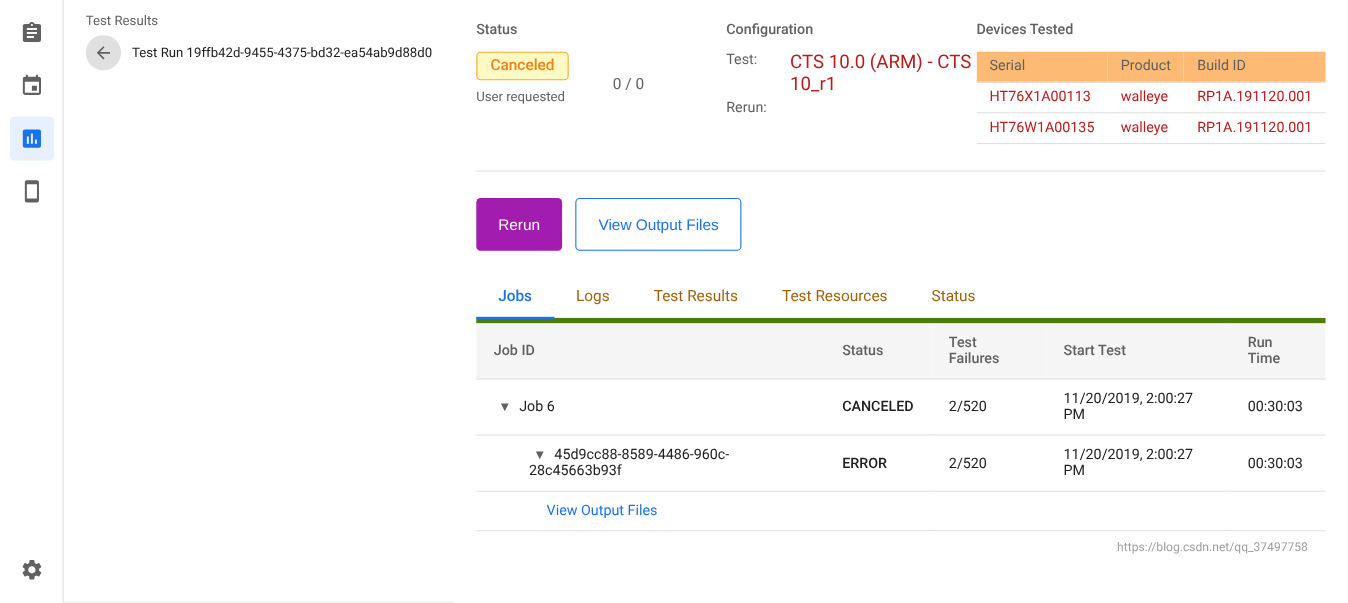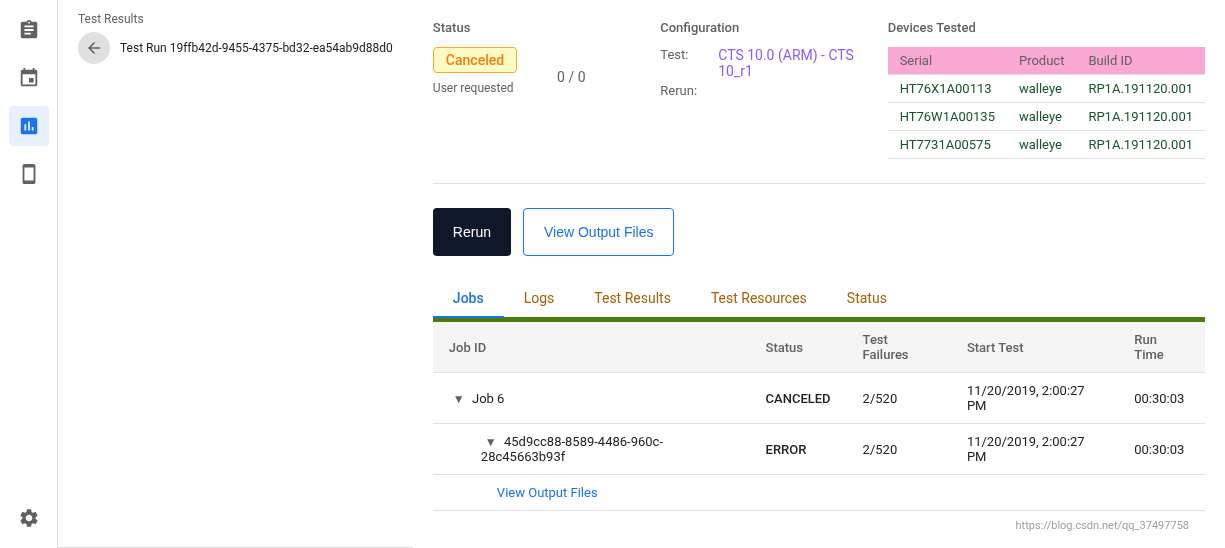--- a/index.html
+++ b/index.html
@@ -132,47 +132,47 @@
       display: flex;
       gap: 8px;
       margin-bottom: 4px;
     }
     .config-key {
       color: #616161;
       font-size: 13px;
       min-width: 50px;
     }
     .config-val {
-      font-size: 14px;
-      color: #8b5cf6;
+      font-size: 17px;
+      color: #b91c1c;
     }
 
     
     .devices-table {
       width: 100%;
       border-collapse: collapse;
       font-size: 13px;
     }
     .devices-table th {
       text-align: left;
       padding: 6px 12px;
       color: #616161;
       font-weight: 400;
       border-bottom: 1px solid #e0e0e0;
-      background: #f9a8d4;
+      background: #fdba74;
     }
     .devices-table td {
       padding: 6px 12px;
       border-bottom: 1px solid #e0e0e0;
-      color: #14532d;
+      color: #b91c1c;
     }
 
     
     .btn-primary {
-      background: #0f172a;
+      background: #a21caf;
       color: #fff;
       border: none;
       padding: 16px 20px;
       border-radius: 4px;
       font-size: 14px;
       cursor: pointer;
       font-weight: 500;
     }
     .btn-secondary {
       background: #fff;
@@ -335,25 +335,20 @@
             </tr>
           </thead>
           <tbody id="devices-tbody">
               <tr>
                 <td>HT76X1A00113</td>
                 <td>walleye</td>
                 <td>RP1A.191120.001</td>
               </tr>
               <tr>
                 <td>HT76W1A00135</td>
-                <td>walleye</td>
-                <td>RP1A.191120.001</td>
-              </tr>
-              <tr>
-                <td>HT7731A00575</td>
                 <td>walleye</td>
                 <td>RP1A.191120.001</td>
               </tr>
             </tbody>
         </table>
       </div>
     </div>
 
     <div class="btn-row">
       <button class="btn-primary">Rerun</button>

